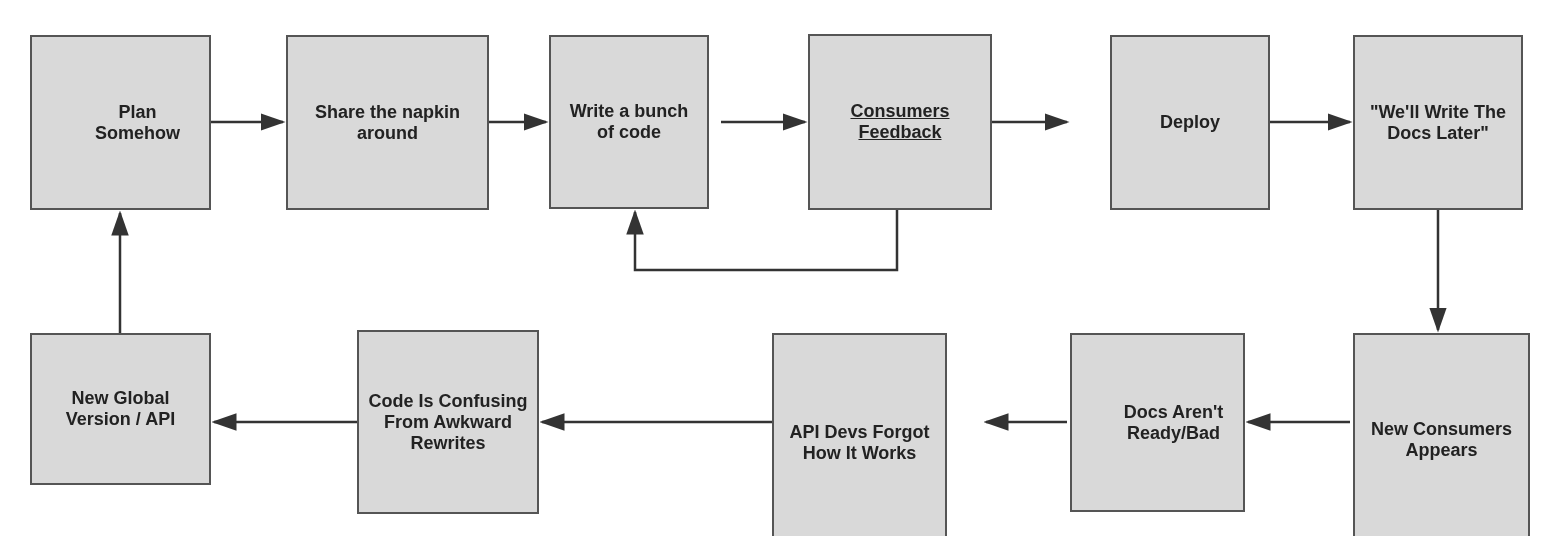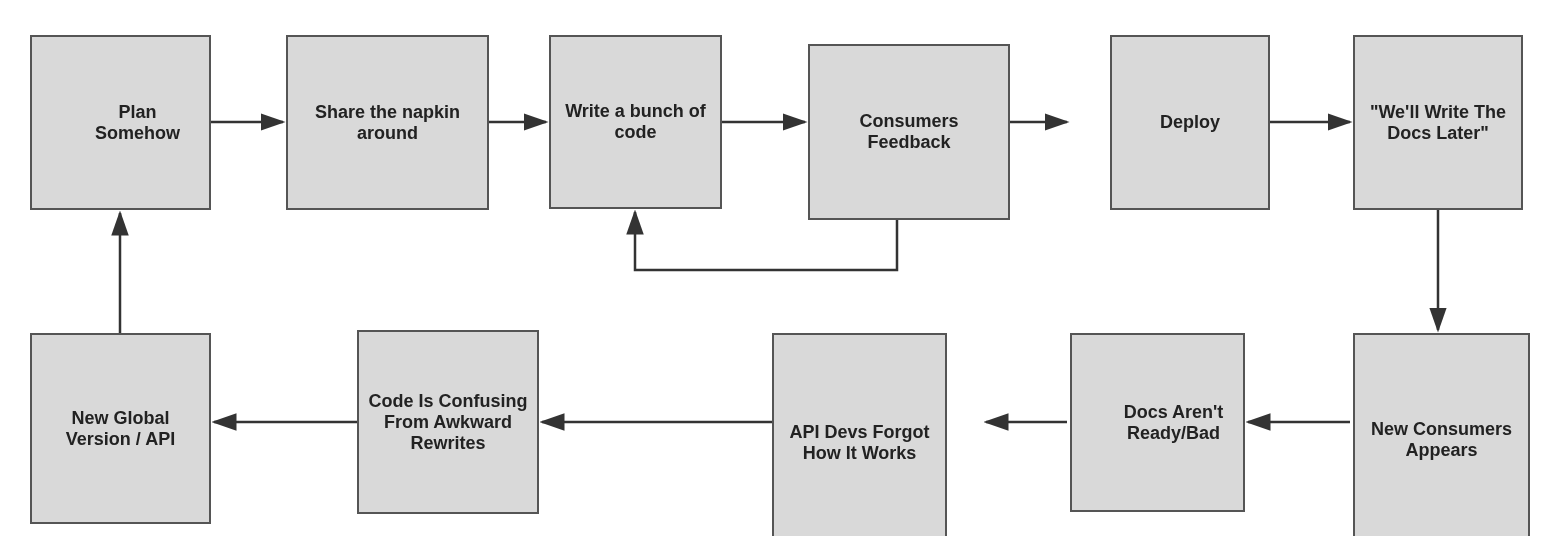--- a/index.html
+++ b/index.html
@@ -75,23 +75,23 @@
     <line x1="805" y1="422" x2="542" y2="422" stroke="#333" stroke-width="2.5" marker-end="url(#arrowhead)"></line>
 
     <line x1="357" y1="422" x2="214" y2="422" stroke="#333" stroke-width="2.5" marker-end="url(#arrowhead)"></line>
 
     <line x1="120" y1="333" x2="120" y2="213" stroke="#333" stroke-width="2.5" marker-end="url(#arrowhead)"></line>
   </svg>
 
   <div id="nodes-container">
       <div class="node" style="left: 30px; top: 35px; width: 181px; height: 175px; padding-left: 42px;">Plan Somehow</div>
       <div class="node" style="left: 286px; top: 35px; width: 203px; height: 175px;">Share the napkin around</div>
-      <div class="node" style="left: 549px; top: 35px; width: 173px; height: 174px;">Write a bunch of code</div>
-      <div class="node" style="left: 808px; top: 44px; width: 202px; height: 176px;">Consumers Feedback</div>
+      <div class="node" style="left: 549px; top: 35px; width: 160px; height: 174px;">Write a bunch of code</div>
+      <div class="node" style="left: 808px; top: 34px; width: 184px; height: 176px; text-decoration: underline;">Consumers Feedback</div>
       <div class="node" style="left: 1070px; top: 35px; width: 160px; height: 175px; margin-left: 40px;">Deploy</div>
       <div class="node" style="left: 1353px; top: 35px; width: 170px; height: 175px;">"We'll Write The Docs Later"</div>
       <div class="node" style="left: 1353px; top: 333px; width: 177px; height: 214px;">New Consumers Appears</div>
       <div class="node" style="left: 1070px; top: 333px; width: 175px; height: 179px; padding-left: 40px;">Docs Aren't Ready/Bad</div>
       <div class="node" style="left: 772px; top: 333px; width: 175px; height: 220px;">API Devs Forgot How It Works</div>
       <div class="node" style="left: 357px; top: 330px; width: 182px; height: 184px;">Code Is Confusing From Awkward Rewrites</div>
-      <div class="node" style="left: 30px; top: 333px; width: 181px; height: 191px;">New Global Version / API</div>
+      <div class="node" style="left: 30px; top: 333px; width: 181px; height: 152px;">New Global Version / API</div>
     </div>
 </div>
 
 </body></html>

